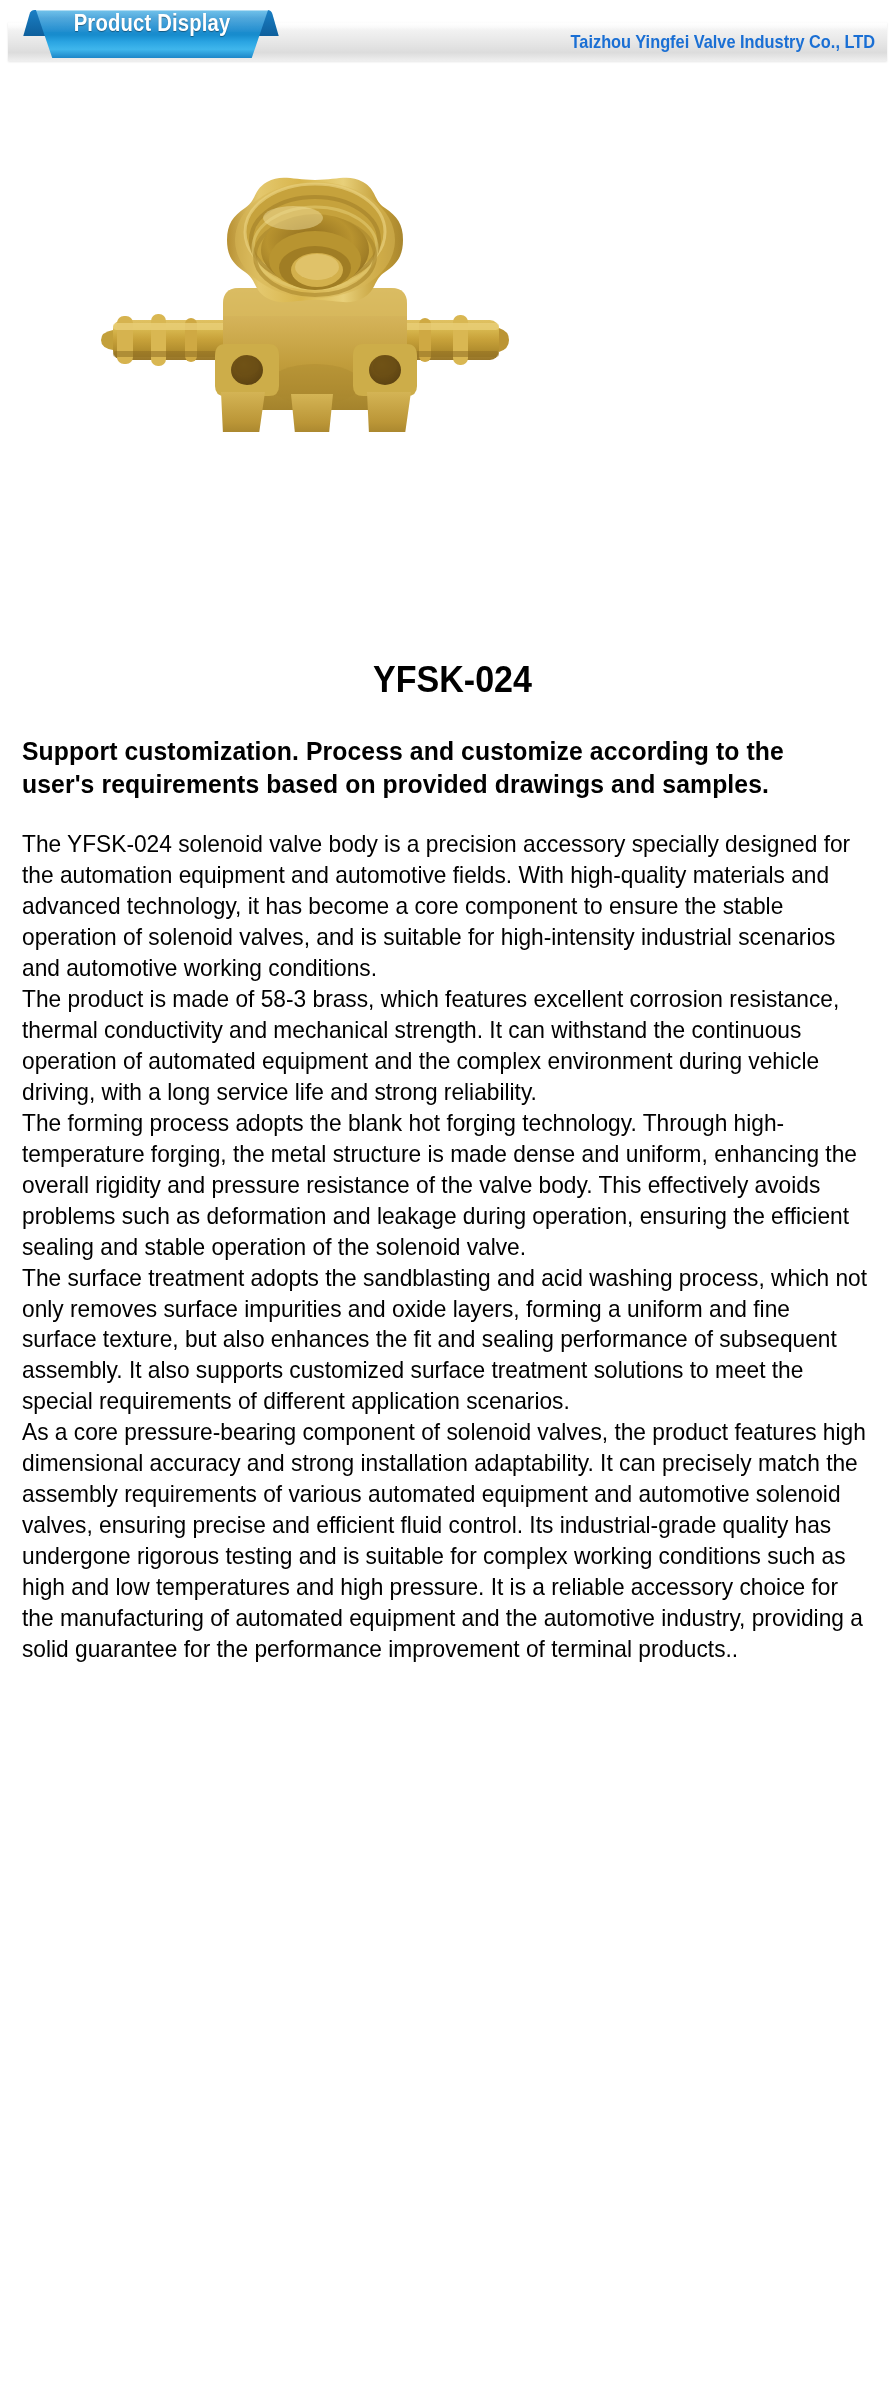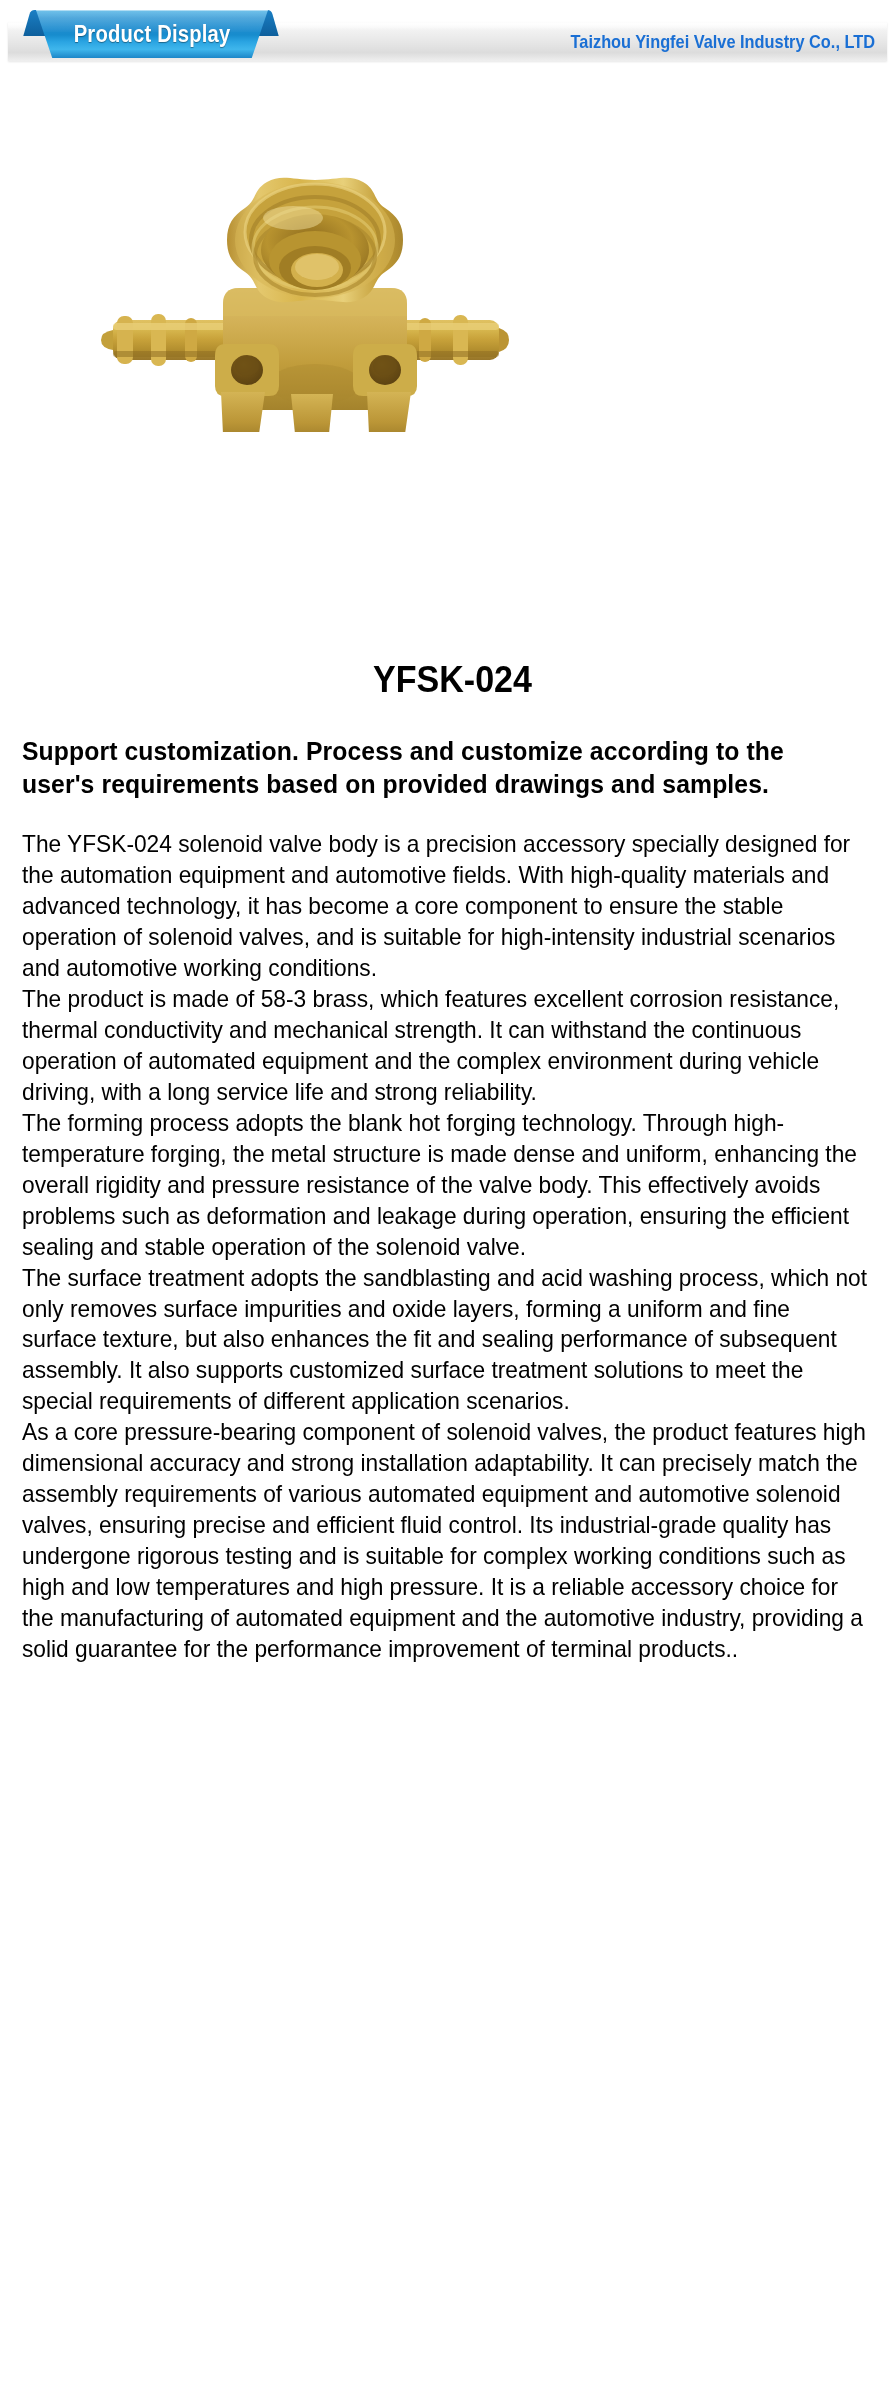--- a/index.html
+++ b/index.html
@@ -72,21 +72,21 @@
         #178ccd 52%,
         #2aa4e2 66%,
         #3fb6ec 82%,
         #1c86c8 100%);
     border-radius: 0 0 9px 9px;
     box-shadow: inset 0 1px 0 rgba(255,255,255,0.45),
                 0 2px 3px rgba(0,0,0,0.20);
     
     clip-path: polygon(0% 0%, 100% 0%, 93% 100%, 7% 100%);
     display: flex;
-    align-items: center;
+    align-items: flex-start;
     justify-content: center;
   }
   .ribbon-gloss {
     position: absolute;
     left: 0; top: 0;
     width: 100%; height: 45%;
     background: linear-gradient(to bottom, rgba(255,255,255,0.34), rgba(255,255,255,0.02));
     pointer-events: none;
   }
   .ribbon-label {

